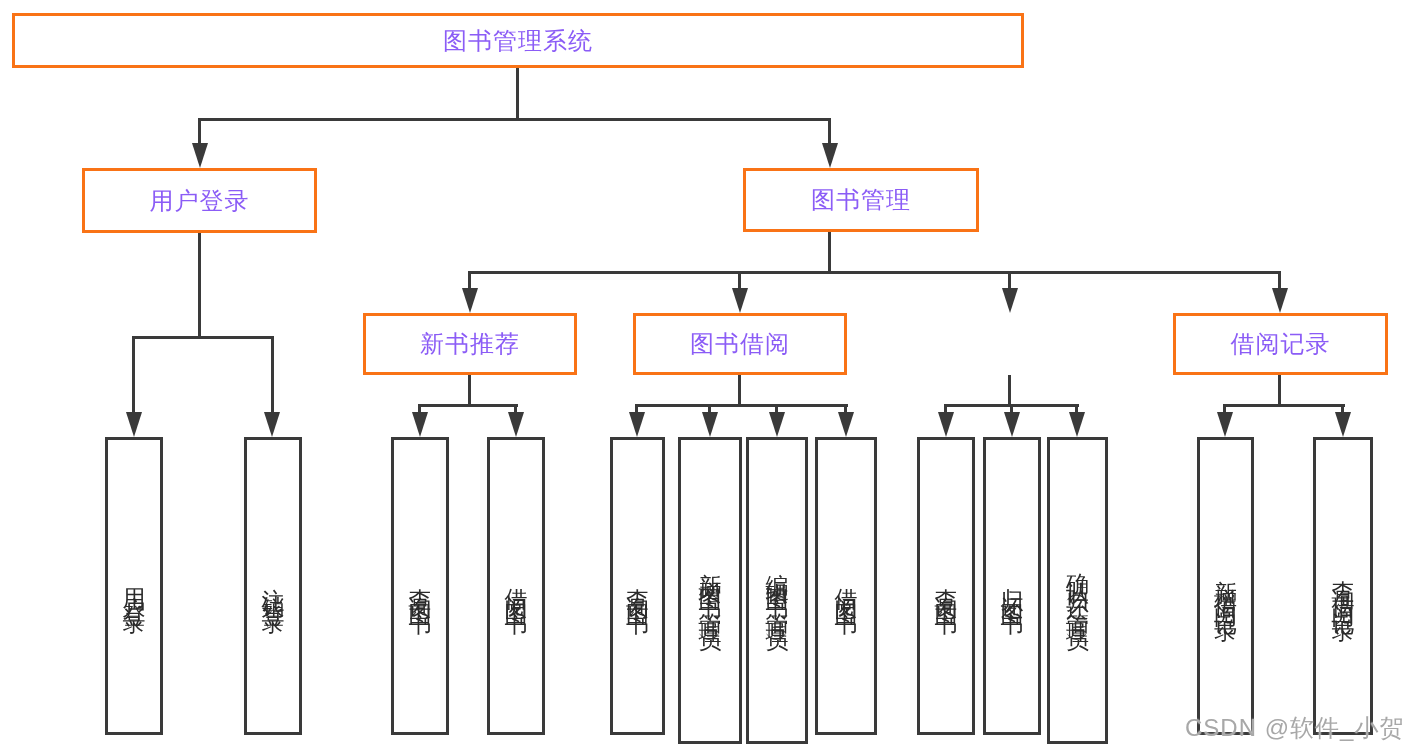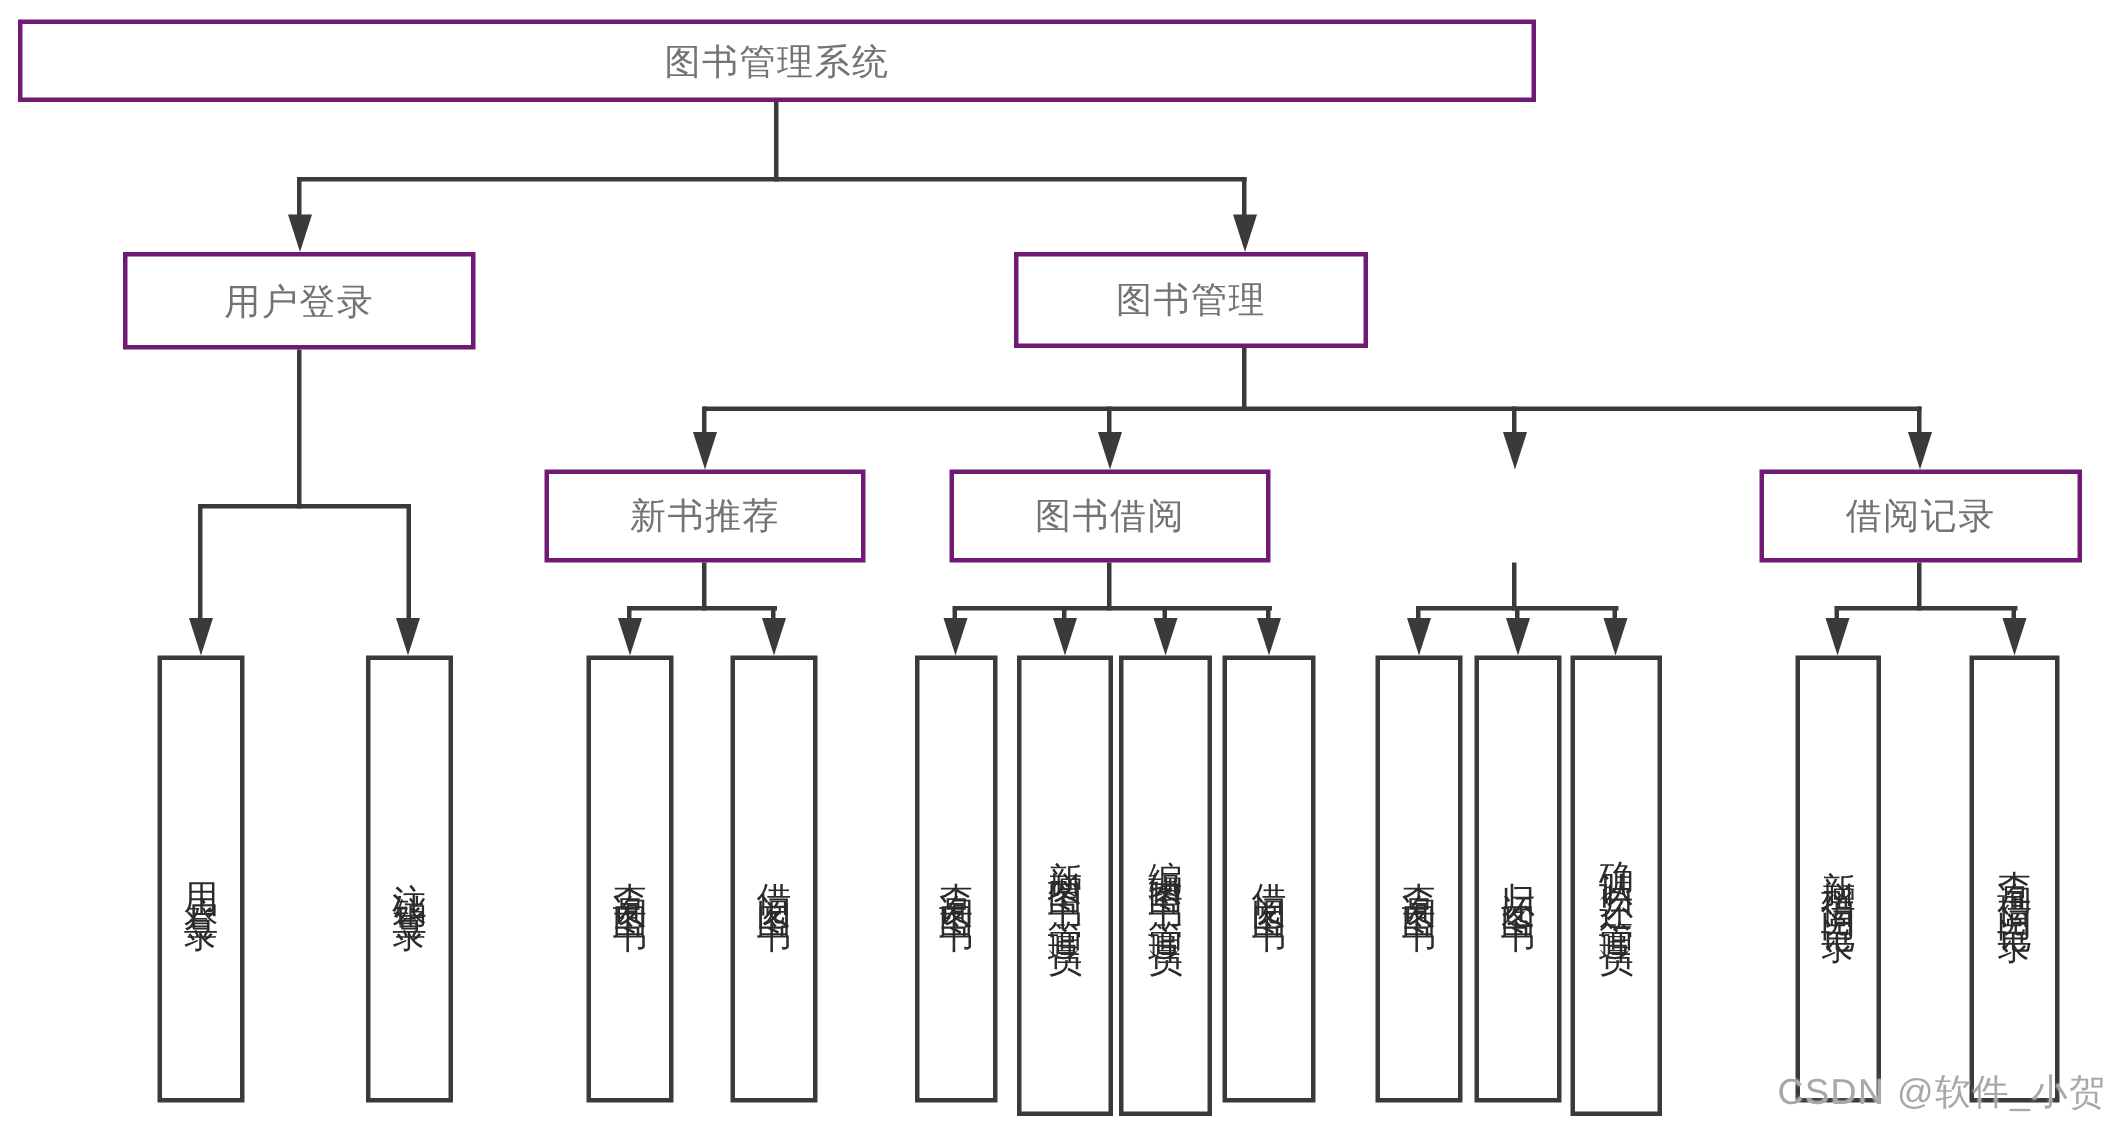--- a/index.html
+++ b/index.html
@@ -1,42 +1,42 @@
 <!DOCTYPE html>
 <html><head>
 <meta charset="utf-8">
 <style>
   html,body{margin:0;padding:0;background:#fff;}
   #canvas{
     position:relative;width:1405px;height:747px;background:#fff;overflow:hidden;
     font-family:"Liberation Sans", sans-serif;
   }
   .node{
-    position:absolute;border:3px solid #701a75;background:#fff;
+    position:absolute;border:3px solid #f97316;background:#fff;
     display:flex;align-items:center;justify-content:center;
-    font-size:24px;color:#737373;letter-spacing:1px;white-space:nowrap;
+    font-size:24px;color:#8b5cf6;letter-spacing:1px;white-space:nowrap;
   }
   .vnode{
     position:absolute;border:3px solid #3a3a3a;background:#fff;
     display:flex;align-items:center;justify-content:center;
     writing-mode:vertical-rl;text-orientation:mixed;
     font-size:23px;color:#2b2b2b;letter-spacing:8px;line-height:1;
   }
   .h{position:absolute;height:3px;background:#3a3a3a;}
   .v{position:absolute;width:3px;background:#3a3a3a;}
   .ar{position:absolute;width:0;height:0;
       border-left:8px solid transparent;border-right:8px solid transparent;
       border-top:25px solid #3a3a3a;}
   .wm{position:absolute;left:1185px;top:712px;font-size:24px;color:#a8a8a8;
       letter-spacing:1px;text-shadow:0 0 2px #fff;white-space:nowrap;}
 
   
   .bx-root{left:12px;top:13px;width:1006px;height:49px;}
   .bx-ul{left:82px;top:168px;width:229px;height:59px;}
-  .bx-bm{left:676px;top:168px;width:230px;height:58px;}
+  .bx-bm{left:743px;top:168px;width:230px;height:58px;}
   .bx-nb{left:363px;top:313px;width:208px;height:56px;}
   .bx-bb{left:633px;top:313px;width:208px;height:56px;}
   .bx-cb{left:903px;top:313px;width:208px;height:56px;}
   .bx-br{left:1173px;top:313px;width:209px;height:56px;}
 
   
   .lf-login{left:105px;top:437px;width:52px;height:292px;}
   .lf-logout{left:244px;top:437px;width:52px;height:292px;}
   .lf-nbq{left:391px;top:437px;width:52px;height:292px;}
   .lf-nbb{left:487px;top:437px;width:52px;height:292px;}

